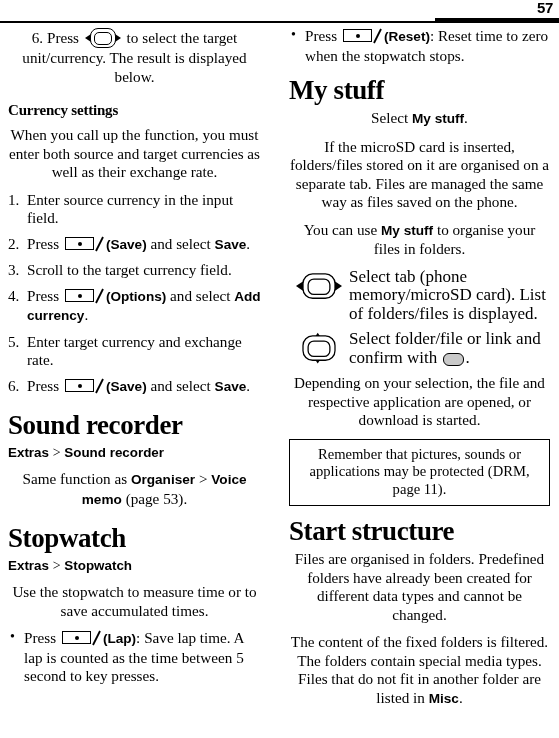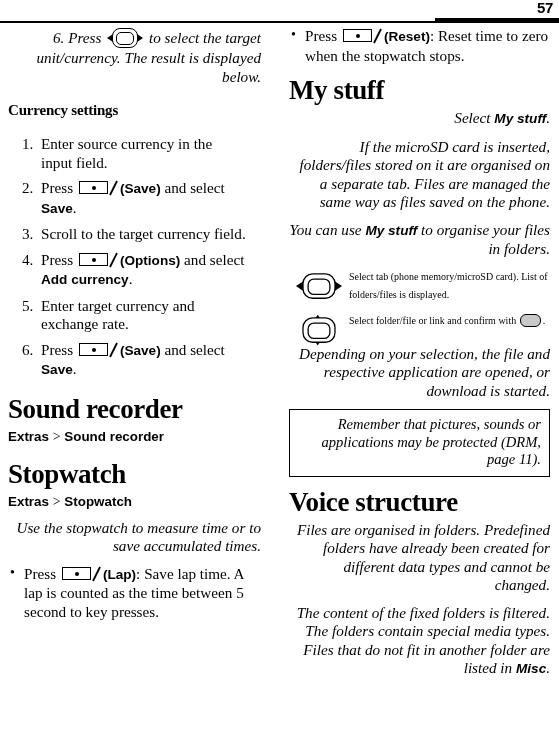--- a/index.html
+++ b/index.html
@@ -62,22 +62,21 @@
     box-sizing: border-box;
   }
   .col-left  { padding: 0 18px 0 8px; }
   .col-right { padding: 0 8px 0 10px; }
 
   
   p, .para {
     margin: 0 0 9px 0;
     font-size: 15.2px;
     line-height: 18.5px;
-    text-align: right;
-    font-style: italic;
+    text-align: center;
   }
   h2.section {
     font-family: "Liberation Serif", serif;
     font-weight: bold;
     font-size: 15px;
     margin: 13px 0 5px 0;
     line-height: 22px;
     letter-spacing: -0.2px;
   }
   h1.chapter {
@@ -102,21 +101,21 @@
     font-size: 14px;
   }
   .ui {
     font-family: "Liberation Sans", sans-serif;
     font-weight: bold;
     font-size: 13.6px;
   }
 
   
   ol.numlist {
-    margin: 14px;
+    margin: 0;
     padding: 0;
     list-style: none;
     counter-reset: step;
   }
   ol.numlist > li {
     position: relative;
     padding-left: 19px;
     margin-bottom: 7px;
     font-size: 15.2px;
     line-height: 18.5px;
@@ -275,21 +274,21 @@
     text-align: center;
   }
   .icon-row .icon-cell .key-nav {
     vertical-align: top;
     transform: scale(1.28);
     transform-origin: center top;
     margin-top: 3px;
   }
   .icon-row .desc {
     flex: 1;
-    font-size: 10px;
+    font-size: 17px;
     line-height: 18.5px;
   }
 
   
   .note-box {
     border: 1.8px solid #000;
     padding: 6px 8px 7px 8px;
     margin: 4px 0 10px 0;
     box-sizing: border-box;
   }
@@ -318,20 +317,21 @@
       <span class="key key-nav">
         <span class="arrow arrow-l"></span>
         <span class="arrow arrow-r"></span>
         <span class="outer"></span>
         <span class="inner"></span>
       </span>
       <span>to select the target unit/currency. The result is displayed below.</span>
     </div>
 
     <h2 class="section">Currency settings</h2>
+    <p>When you call up the function, you must enter both source and target currencies as well as their exchange rate.</p>
 
     <ol class="numlist">
       <li>
         <span>Enter source currency in the input field.</span>
       </li>
       <li>
         <span>Press </span><span class="key key-soft"><span class="body"></span><span class="dot"></span><svg class="slash" viewBox="0 0 9 16">
               <path d="M1 15 L8 1" stroke="#000" stroke-width="1.8" fill="none"></path>
             </svg></span><span class="ui">(Save)</span><span> and select </span><span class="ui">Save</span><span>.</span>
       </li>
@@ -352,20 +352,21 @@
             </svg></span><span class="ui">(Save)</span><span> and select </span><span class="ui">Save</span><span>.</span>
       </li>
     </ol>
 
     <h1 class="chapter">Sound recorder</h1>
     <div class="breadcrumb">
       <span>Extras</span>
       <span class="sep">&gt;</span>
       <span>Sound recorder</span>
     </div>
+    <p><span>Same function as </span><span class="ui">Organiser</span><span> &gt; </span><span class="ui">Voice memo</span><span> (page 53).</span></p>
 
     <h1 class="chapter">Stopwatch</h1>
     <div class="breadcrumb">
       <span>Extras</span>
       <span class="sep">&gt;</span>
       <span>Stopwatch</span>
     </div>
     <p>Use the stopwatch to measure time or to save accumulated times.</p>
 
     <ul class="bullets">
@@ -414,18 +415,18 @@
       </div>
       <div class="desc"><span>Select folder/file or link and confirm with </span><span class="key key-ok"><span class="body"></span></span><span>.</span></div>
     </div>
 
     <p>Depending on your selection, the file and respective application are opened, or download is started.</p>
 
     <div class="note-box">
       <p>Remember that pictures, sounds or applications may be protected (DRM, page 11).</p>
     </div>
 
-    <h1 class="chapter tight">Voice structure</h1>
+    <h1 class="chapter tight">Start structure</h1>
     <p>Files are organised in folders. Predefined folders have already been created for different data types and cannot be changed.</p>
     <p><span>The content of the fixed folders is filtered. The folders contain special media types. Files that do not fit in another folder are listed in </span><span class="ui">Misc</span><span>.</span></p>
 
   </div>
 </div>
 
 </body></html>

